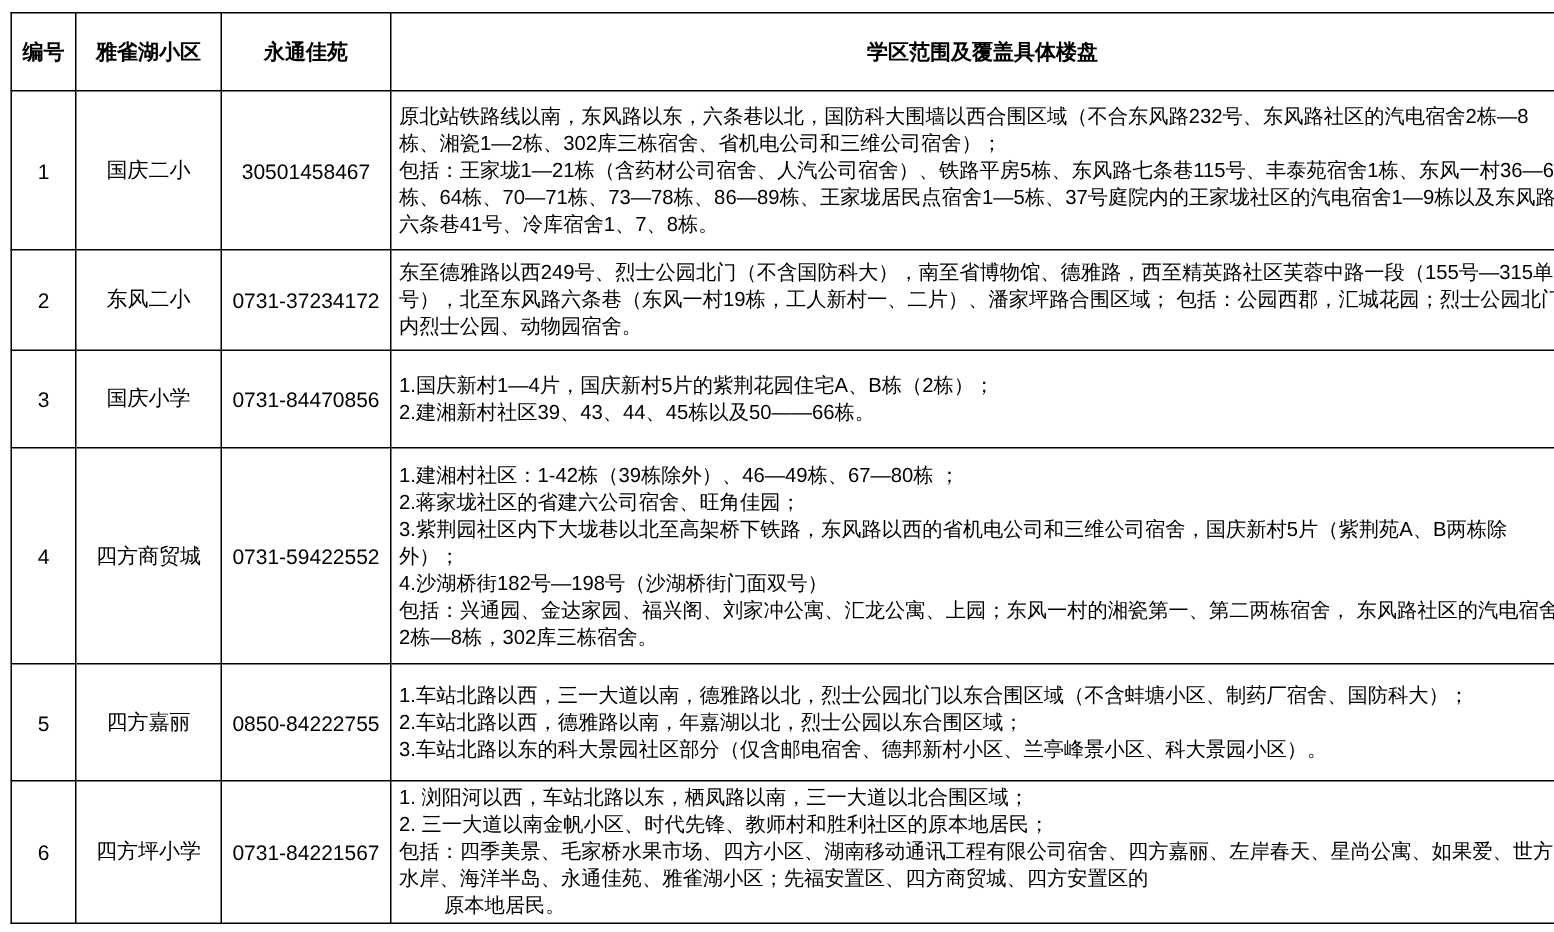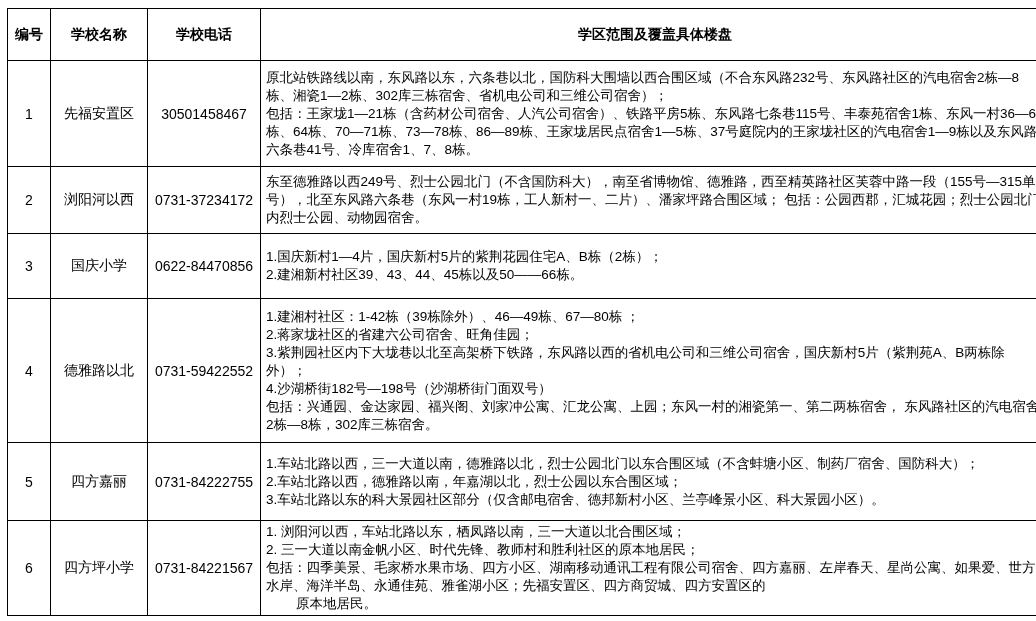--- a/index.html
+++ b/index.html
@@ -52,68 +52,68 @@
   tr.r6{height:92px;}
 </style>
 </head>
 <body>
 
 <div class="page">
   <table class="school-table">
     <thead>
       <tr>
         <th class="col-id">编号</th>
-        <th class="col-name">学校名称</th>
-        <th class="col-phone">学校电话</th>
+        <th class="col-name">雅雀湖小区</th>
+        <th class="col-phone">永通佳苑</th>
         <th class="col-desc">学区范围及覆盖具体楼盘</th>
       </tr>
     </thead>
     <tbody>
       <tr class="r1">
         <td class="center">1</td>
-        <td class="center">先福安置区</td>
+        <td class="center">国庆二小</td>
         <td class="center">30501458467</td>
         <td class="desc">
           <p>原北站铁路线以南，东风路以东，六条巷以北，国防科大围墙以西合围区域（不合东风路232号、东风路社区的汽电宿舍2栋—8栋、湘瓷1—2栋、302库三栋宿舍、省机电公司和三维公司宿舍）；</p>
           <p>包括：王家垅1—21栋（含药材公司宿舍、人汽公司宿舍）、铁路平房5栋、东风路七条巷115号、丰泰苑宿舍1栋、东风一村36—60栋、64栋、70—71栋、73—78栋、86—89栋、王家垅居民点宿舍1—5栋、37号庭院内的王家垅社区的汽电宿舍1—9栋以及东风路六条巷41号、冷库宿舍1、7、8栋。</p>
         </td>
       </tr>
       <tr class="r2">
         <td class="center">2</td>
-        <td class="center">浏阳河以西</td>
+        <td class="center">东风二小</td>
         <td class="center">0731-37234172</td>
         <td class="desc">
           <p>东至德雅路以西249号、烈士公园北门（不含国防科大），南至省博物馆、德雅路，西至精英路社区芙蓉中路一段（155号—315单号），北至东风路六条巷（东风一村19栋，工人新村一、二片）、潘家坪路合围区域；  包括：公园西郡，汇城花园；烈士公园北门内烈士公园、动物园宿舍。</p>
         </td>
       </tr>
       <tr class="r3">
         <td class="center">3</td>
         <td class="center">国庆小学</td>
-        <td class="center">0622-84470856</td>
+        <td class="center">0731-84470856</td>
         <td class="desc">
           <p>1.国庆新村1—4片，国庆新村5片的紫荆花园住宅A、B栋（2栋）；</p>
           <p>2.建湘新村社区39、43、44、45栋以及50——66栋。</p>
         </td>
       </tr>
       <tr class="r4">
         <td class="center">4</td>
-        <td class="center">德雅路以北</td>
+        <td class="center">四方商贸城</td>
         <td class="center">0731-59422552</td>
         <td class="desc">
           <p>1.建湘村社区：1-42栋（39栋除外）、46—49栋、67—80栋 ；</p>
           <p>2.蒋家垅社区的省建六公司宿舍、旺角佳园；</p>
           <p>3.紫荆园社区内下大垅巷以北至高架桥下铁路，东风路以西的省机电公司和三维公司宿舍，国庆新村5片（紫荆苑A、B两栋除外）；</p>
           <p>4.沙湖桥街182号—198号（沙湖桥街门面双号）</p>
           <p>包括：兴通园、金达家园、福兴阁、刘家冲公寓、汇龙公寓、上园；东风一村的湘瓷第一、第二两栋宿舍， 东风路社区的汽电宿舍2栋—8栋，302库三栋宿舍。</p>
         </td>
       </tr>
       <tr class="r5">
         <td class="center">5</td>
         <td class="center">四方嘉丽</td>
-        <td class="center">0731-84222755</td>
+        <td class="center">0850-84222755</td>
         <td class="desc">
           <p>1.车站北路以西，三一大道以南，德雅路以北，烈士公园北门以东合围区域（不含蚌塘小区、制药厂宿舍、国防科大）；</p>
           <p>2.车站北路以西，德雅路以南，年嘉湖以北，烈士公园以东合围区域；</p>
           <p>3.车站北路以东的科大景园社区部分（仅含邮电宿舍、德邦新村小区、兰亭峰景小区、科大景园小区）。</p>
         </td>
       </tr>
       <tr class="r6">
         <td class="center">6</td>
         <td class="center">四方坪小学</td>
         <td class="center">0731-84221567</td>

